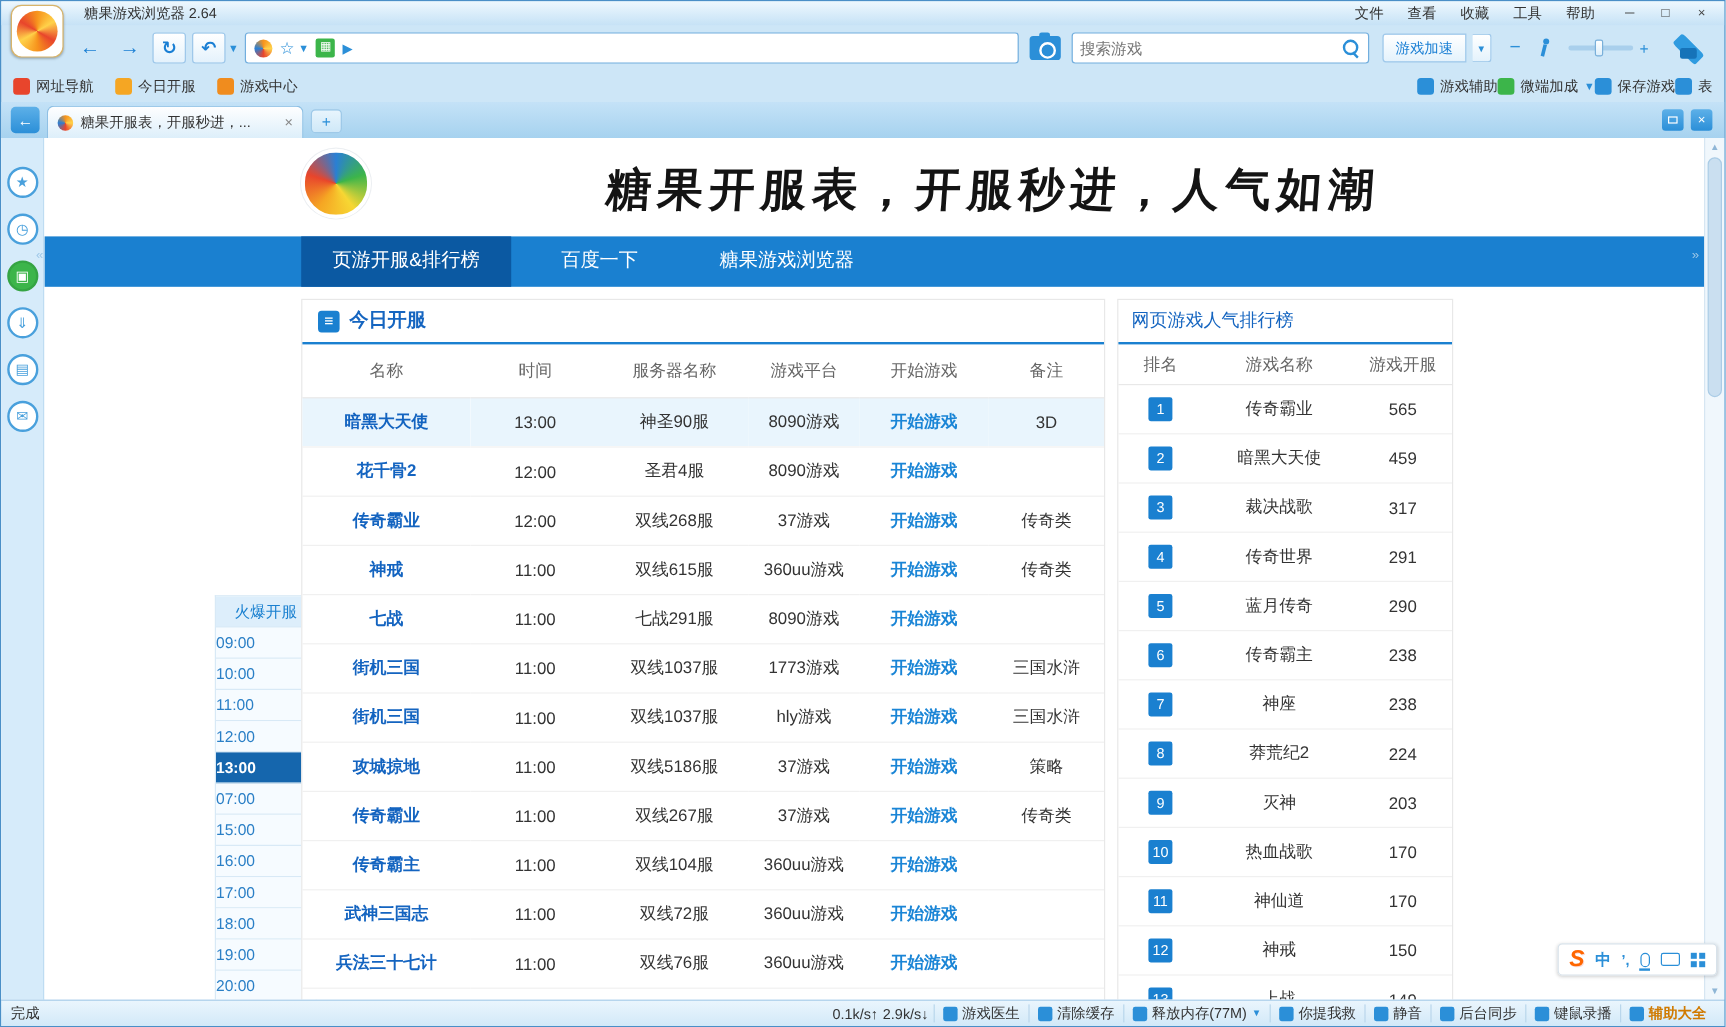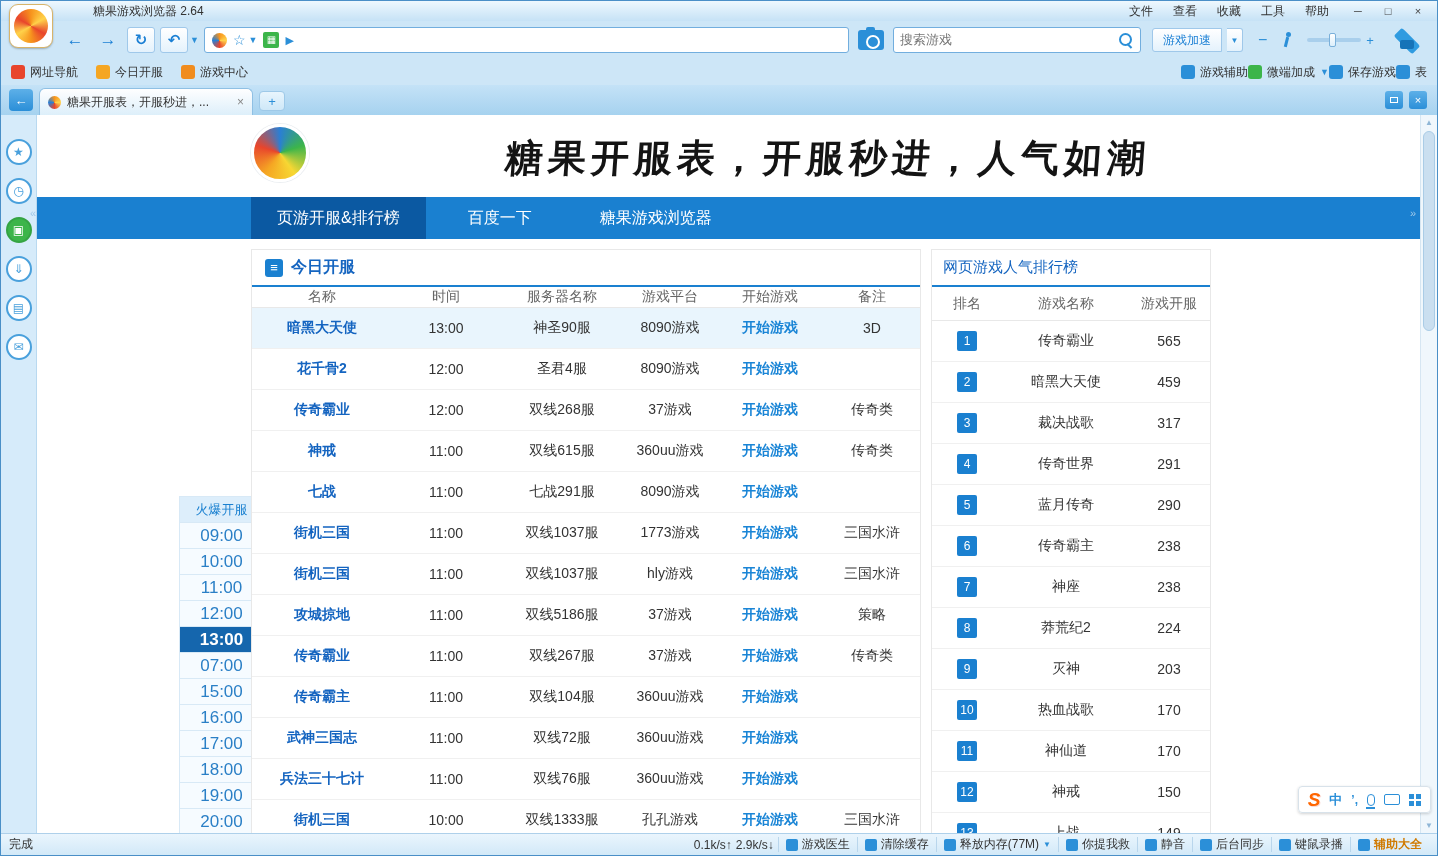--- a/index.html
+++ b/index.html
@@ -1,21 +1,21 @@
 <!DOCTYPE html>
 <html><head>
 <meta charset="utf-8">
 <style>
   * { box-sizing: border-box; margin: 0; padding: 0; }
   body { width:1438px; height:856px; font-family:"Liberation Sans","DejaVu Sans",sans-serif; background:#9fc3dd; }
   .window { position:relative; width:1438px; height:856px; background:#cde6f7; overflow:hidden; border:1px solid #4a8fc7; }
 
   
   .titlebar { position:absolute; top:0; left:0; right:0; height:20px; background:linear-gradient(#eef8fe,#c6e2f6); display:flex; align-items:center; }
-  .win-title { margin-left:92px; font-size:12px; color:#333; }
+  .win-title { margin-left:69px; font-size:12px; color:#333; }
   .menubar { margin-left:auto; display:flex; gap:20px; font-size:12px; color:#333; margin-right:16px; }
   .menu-item { cursor:default; }
   .win-controls { display:flex; gap:4px; margin-right:6px; }
   .wc-btn { width:26px; height:16px; display:flex; align-items:center; justify-content:center; font-size:11px; color:#444; }
 
   .browser-logo { position:absolute; top:3px; left:8px; width:44px; height:44px; border-radius:9px; background:#fff; border:1px solid #d8b46a; display:flex; align-items:center; justify-content:center; z-index:9; box-shadow:0 1px 2px rgba(0,0,0,.25); }
   .browser-logo .swirl { width:34px; height:34px; border-radius:50%; background:conic-gradient(#f7941d,#ffd24a,#e8452c,#f7941d,#ffd24a,#e8452c,#f7941d); }
 
   
   .toolbar { position:absolute; top:20px; left:0; right:0; height:38px; display:flex; align-items:center; padding-left:60px; gap:5px; }
@@ -25,21 +25,21 @@
   .addr { flex:1 1 auto; max-width:645px; height:26px; background:#fff; border:1px solid #72aede; border-radius:3px; display:flex; align-items:center; padding:0 7px; gap:6px; }
   .fav-dot { width:15px; height:15px; border-radius:50%; background:conic-gradient(#f7941d,#ffd24a,#e8452c,#2a7fd4,#f7941d); flex:0 0 auto; }
   .addr input { flex:1; border:none; outline:none; font-size:13px; color:#333; font-family:inherit; background:transparent; }
   .addr-star { color:#2b8fd8; font-size:14px; }
   .gdoc { width:16px; height:16px; background:#3cb54a; border-radius:2px; color:#fff; font-size:10px; text-align:center; line-height:16px; }
   .addr-play { color:#2b8fd8; font-size:11px; }
   .cam { width:26px; height:20px; background:#2b8fd8; border-radius:3px; position:relative; margin:0 4px; }
   .cam::before { content:""; position:absolute; top:-3px; left:8px; width:9px; height:4px; background:#2b8fd8; border-radius:2px 2px 0 0; }
   .cam::after { content:""; position:absolute; top:5px; left:8px; width:10px; height:10px; border:2px solid #fff; border-radius:50%; }
   .searchbox { width:248px; height:26px; background:#fff; border:1px solid #72aede; border-radius:3px; display:flex; align-items:center; padding:0 6px; }
-  .searchbox input { flex:1; border:none; outline:none; font-size:13px; color:#555; font-family:Liberation Serif, serif; }
+  .searchbox input { flex:1; border:none; outline:none; font-size:13px; color:#555; font-family:Liberation Sans, sans-serif; }
   .mag { position:relative; width:15px; height:15px; flex:0 0 auto; }
   .mag::before { content:""; position:absolute; top:0; left:0; width:9px; height:9px; border:2px solid #2b8fd8; border-radius:50%; }
   .mag::after { content:""; position:absolute; left:9px; top:10px; width:6px; height:2px; background:#2b8fd8; transform:rotate(45deg); transform-origin:0 0; }
   .accel-btn { height:24px; background:linear-gradient(#fff,#e4f2fc); border:1px solid #9fc8ea; border-radius:3px 0 0 3px; color:#1a7fd4; font-size:12px; padding:0 10px; display:flex; align-items:center; margin-left:6px; }
   .accel-caret { height:24px; width:16px; background:linear-gradient(#fff,#e4f2fc); border:1px solid #9fc8ea; border-left:none; border-radius:0 3px 3px 0; color:#2b8fd8; font-size:8px; display:flex; align-items:center; justify-content:center; }
   .tb-minus { color:#2b8fd8; font-size:16px; margin-left:10px; }
   .runner { position:relative; width:14px; height:17px; margin-left:8px; }
   .runner::before { content:""; position:absolute; top:0; left:6px; width:5px; height:5px; border-radius:50%; background:#2b8fd8; }
   .runner::after { content:""; position:absolute; top:5px; left:5px; width:3px; height:10px; background:#2b8fd8; transform:rotate(14deg); }
   .zoom { display:flex; align-items:center; gap:5px; margin-left:8px; }
@@ -89,30 +89,30 @@
   .navstrip { position:absolute; top:82px; left:0; right:0; height:42px; background:#1a80d0; display:flex; padding-left:214px; font-size:16px; color:#fff; }
   .nav-item { line-height:42px; padding:0 26px; margin-right:16px; }
   .nav-item.active { background:#0b59a2; }
 
   .panel-head { height:37px; border-bottom:2px solid #1a80d0; display:flex; align-items:center; gap:8px; padding-left:13px; }
   .panel-title { font-size:16px; font-weight:bold; color:#1565c0; }
   .burger { width:18px; height:18px; background:#1a80d0; border-radius:3px; color:#fff; font-size:13px; line-height:18px; text-align:center; }
 
   .main-panel { position:absolute; left:214px; top:134px; width:670px; border:1px solid #e8e8e8; background:#fff; }
   .main-panel table { width:100%; border-collapse:collapse; table-layout:fixed; font-size:14px; }
-  .main-panel thead th { height:20px; color:#666; font-weight:normal; border-bottom:1px solid #e8e8e8; }
+  .main-panel thead th { height:44px; color:#666; font-weight:normal; border-bottom:1px solid #e8e8e8; }
   .main-panel tbody td { height:41px; text-align:center; border-bottom:1px solid #f0f0f0; color:#333; overflow:hidden; white-space:nowrap; }
   .main-panel tr.hl { background:#e9f5fd; }
   .game-link { color:#1464c0; font-weight:bold; text-decoration:none; }
   .play-link { color:#1a85d6; font-weight:bold; text-decoration:none; }
   .c-note { color:#444; }
 
   .time-rail { position:absolute; left:142px; top:381px; width:85px; border:1px solid #d8e9f6; border-bottom:none; background:#fff; }
   .time-head { height:26px; line-height:26px; text-align:center; background:#ddeefb; color:#1a80d0; font-size:13px; border-bottom:1px solid #d8e9f6; }
-  .time-cell { height:26px; line-height:26px; text-align:center; background:#f6fbff; color:#2a7fc6; font-size:17px; border-bottom:1px solid #d8e9f6; }
+  .time-cell { height:26px; line-height:26px; background:#f6fbff; color:#2a7fc6; font-size:13px; border-bottom:1px solid #d8e9f6; }
   .time-cell.active { background:#1566ad; color:#fff; font-weight:bold; }
 
   .rank-panel { position:absolute; left:894px; top:134px; width:280px; border:1px solid #e8e8e8; background:#fff; }
   .rank-panel .panel-head { padding-left:11px; }
   .rank-panel .panel-title { font-size:15px; font-weight:normal; }
   .rk-cols { display:flex; height:34px; align-items:center; color:#666; font-size:14px; border-bottom:1px solid #e8e8e8; }
   .rk-c1 { width:70px; text-align:center; } .rk-c2 { width:128px; text-align:center; } .rk-c3 { width:78px; text-align:center; }
   .rk-row { display:flex; height:41px; align-items:center; border-bottom:1px solid #f0f0f0; font-size:14px; color:#333; }
   .rk-badge { display:inline-block; min-width:20px; height:20px; line-height:20px; background:#1a80d0; color:#fff; font-size:12px; border-radius:2px; padding:0 2px; }
 

